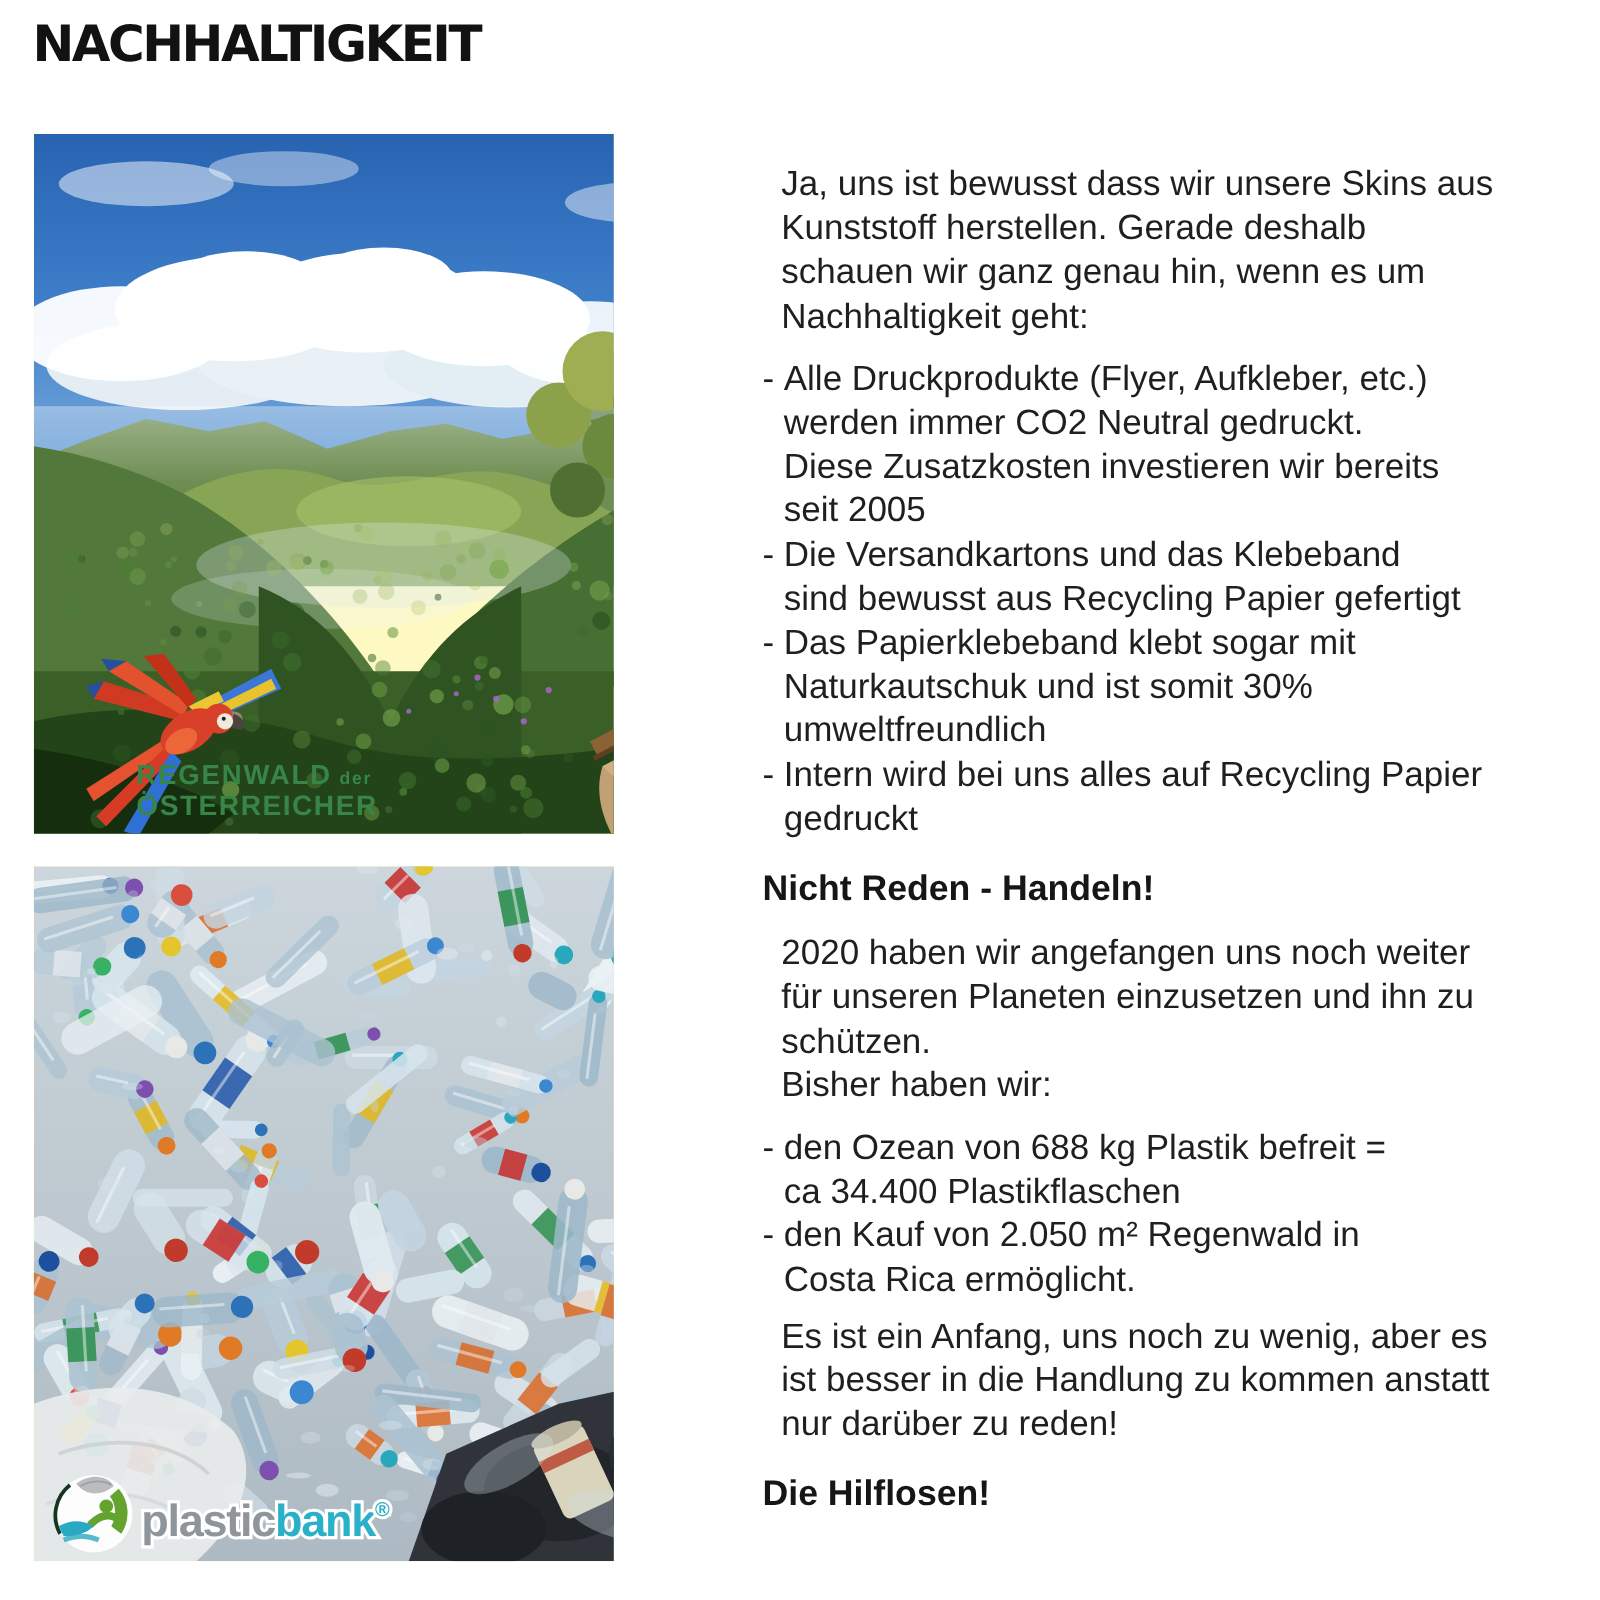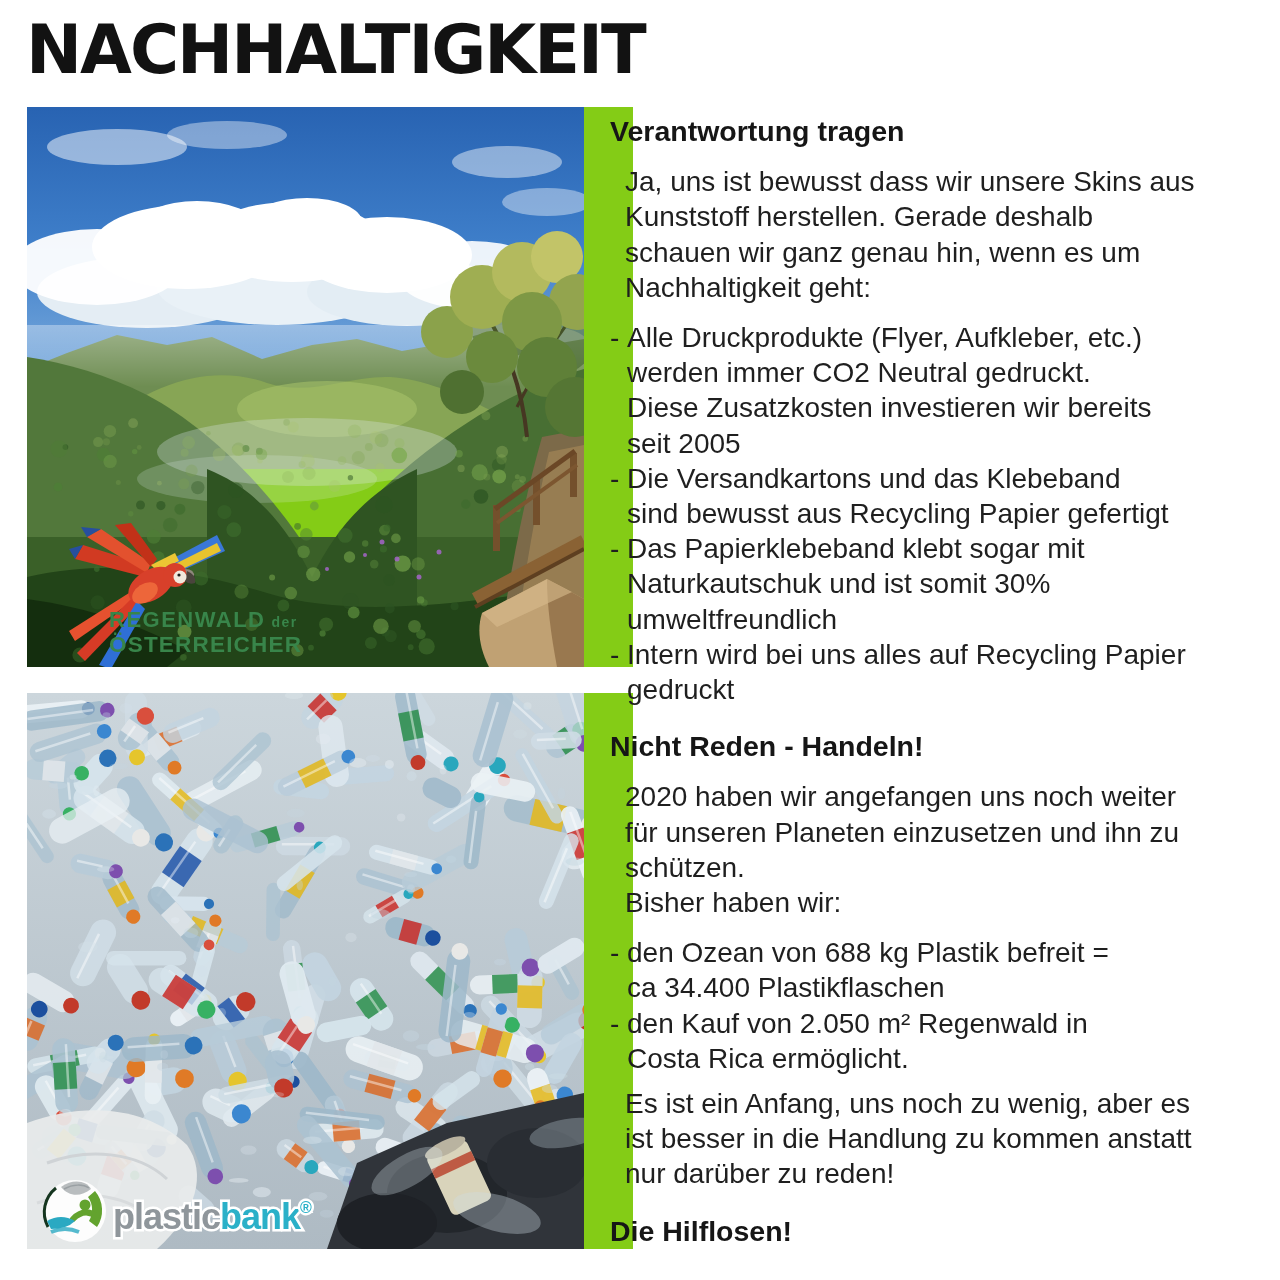--- a/index.html
+++ b/index.html
@@ -3,23 +3,23 @@
 <meta charset="utf-8">
 <style>
   html,body{margin:0;padding:0;}
   body{
     width:1280px;height:1280px;position:relative;background:#ffffff;
     font-family:"Liberation Sans", sans-serif;color:#1e1e1e;overflow:hidden;
   }
   .page-title{
     position:absolute;left:26px;top:14px;
     font-family:"DejaVu Sans", sans-serif;font-weight:700;
-    font-size:67px;letter-spacing:-2px;color:#121212;line-height:1.1;
+    font-size:40px;letter-spacing:-2px;color:#121212;line-height:1.1;
   }
-  .photo{position:absolute;left:27px;width:606px;overflow:hidden;background:#84cc16;}
+  .photo{position:absolute;left:27px;width:464px;overflow:hidden;background:#fef9c3;}
   .photo svg{display:block;}
   #photo-rainforest{top:107px;height:560px;}
   #photo-plastic{top:693px;height:556px;}
   .pb-logo{position:absolute;left:12px;top:480px;width:300px;height:74px;}
   .col{
     position:absolute;left:610px;top:114px;width:660px;
     font-size:28px;line-height:35.2px;color:#1f1f1f;
   }
   .col h3{font-size:28.5px;font-weight:700;margin:0;color:#161616;line-height:35.2px;}
   .sec + .sec h3{margin-top:22px;}
@@ -1054,21 +1054,20 @@
     <path d="M34,46 Q46,34 58,44" stroke="#63a32e" stroke-width="6" fill="none" stroke-linecap="round"></path>
     <path d="M8,48 Q22,40 36,48 Q28,56 12,56 Z" fill="#2aa9c2"></path>
     <path d="M12,59 Q26,53 40,59" stroke="#2aa9c2" stroke-width="4" fill="none" opacity="0.8"></path>
     <text x="74" y="56" font-family="Liberation Sans, sans-serif" font-weight="bold" font-size="36" letter-spacing="-1" stroke="#ffffff" stroke-width="5" paint-order="stroke"><tspan fill="#8f969b">plastic</tspan><tspan fill="#2ab0c8">bank</tspan><tspan fill="#2ab0c8" dy="-16" font-size="16">®</tspan></text>
   </svg>
 </div>
 
 <div class="col">
 
   <div class="sec">
-    <h3>Verantwortung tragen</h3>
     <p>Ja, uns ist bewusst dass wir unsere Skins aus
 Kunststoff herstellen. Gerade deshalb
 schauen wir ganz genau hin, wenn es um
 Nachhaltigkeit geht:</p>
     <div class="li">
       <span class="dash">-</span>
       <span class="txt">Alle Druckprodukte (Flyer, Aufkleber, etc.)
 werden immer CO2 Neutral gedruckt.
 Diese Zusatzkosten investieren wir bereits
 seit 2005</span>

